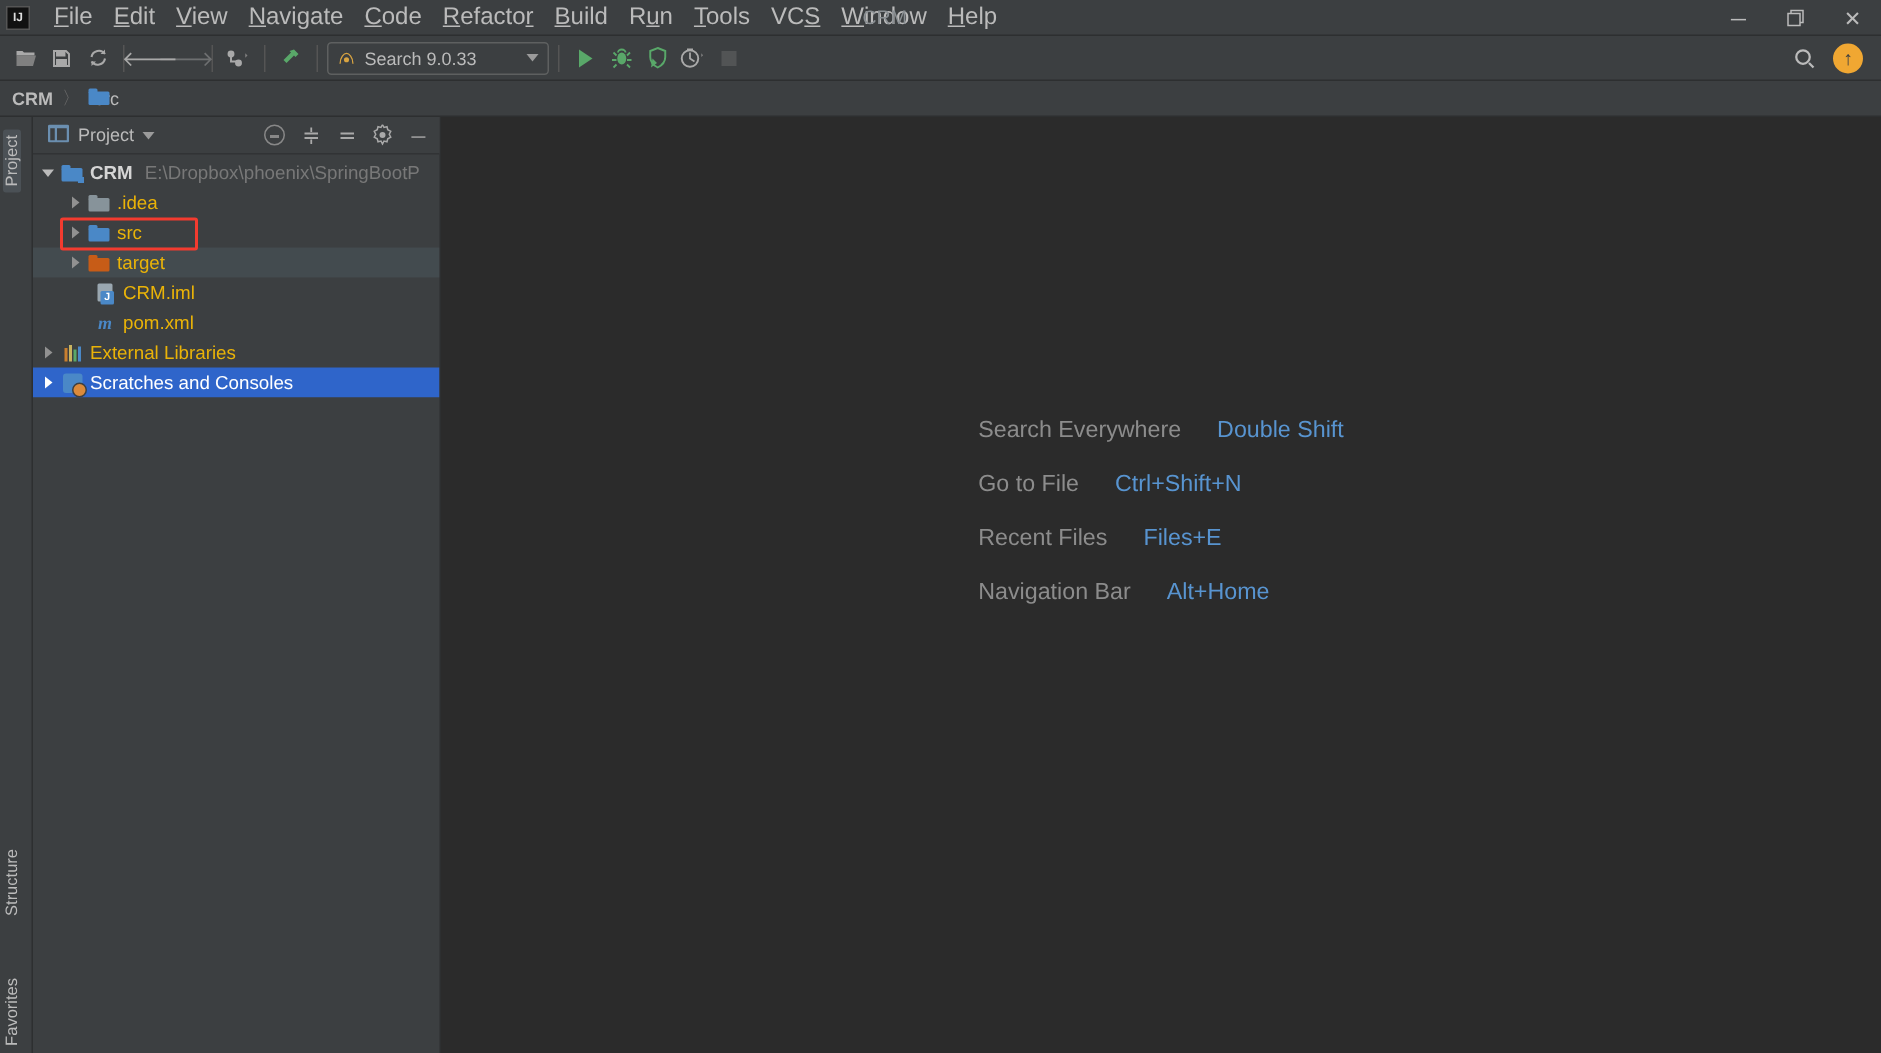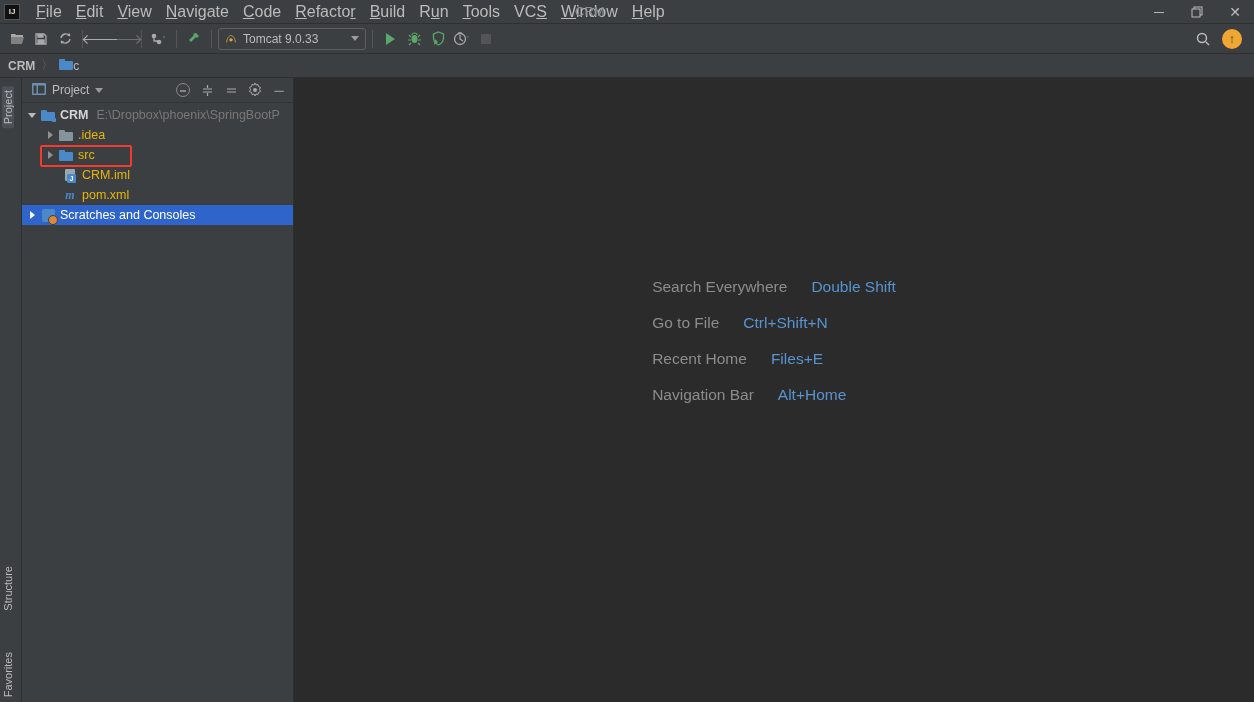--- a/index.html
+++ b/index.html
@@ -157,21 +157,21 @@
       </svg>
     </div>
   <div class="tb-sep"></div>
   <div class="run-combo">
     <div class="tomcat-ic">
         <svg width="14" height="12" viewBox="0 0 14 12">
           <path d="M2 10c0-5 3-8 5-8s5 3 5 8" fill="none" stroke="#d9a441" stroke-width="1"></path>
           <circle cx="7" cy="7" r="2" fill="#d9a441"></circle>
         </svg>
       </div>
-    <span>Tomcat 9.0.33</span>
+    <span>Search 9.0.33</span>
     <div class="tri-dn"></div>
   </div>
   <div class="tb-sep"></div>
   <div class="tb-ic tb-play">
       <svg width="12" height="14" viewBox="0 0 12 14" fill="#59a869">
         <path d="M2 1l9 6-9 6z"></path>
       </svg>
     </div>
   <div class="tb-ic tb-bug">
       <svg width="15" height="15" viewBox="0 0 15 15" fill="#59a869">
@@ -290,31 +290,54 @@
         </div>
         <div class="tree-row" style="padding-left:22px">
           <span class="exp">
               <div class="chev-r"></div>
             </span>
           <span class="tic col-blue">
               <span class="ic-folder"></span>
             </span>
           <span class="tree-text">src</span>
         </div>
+        <div class="tree-row" style="padding-left:22px;background:#434b4f">
+          <span class="exp">
+              <div class="chev-r"></div>
+            </span>
+          <span class="tic col-orange">
+              <span class="ic-folder"></span>
+            </span>
+          <span class="tree-text">target</span>
+        </div>
         <div class="tree-row" style="padding-left:38px">
           <span class="tic">
               <span class="ic-iml"></span>
             </span>
           <span class="tree-text">CRM.iml</span>
         </div>
         <div class="tree-row" style="padding-left:38px">
           <span class="tic">
               <span class="ic-maven">m</span>
             </span>
           <span class="tree-text">pom.xml</span>
+        </div>
+        <div class="tree-row" style="padding-left:4px">
+          <span class="exp">
+              <div class="chev-r"></div>
+            </span>
+          <span class="tic">
+              <span class="ic-lib">
+                <span style="height:9px;background:#c97f2f"></span>
+                <span style="height:11px"></span>
+                <span style="height:8px;background:#59a869"></span>
+                <span style="height:10px;background:#4a88c7"></span>
+              </span>
+            </span>
+          <span class="tree-text">External Libraries</span>
         </div>
         <div class="tree-row selected" style="padding-left:4px">
           <span class="exp">
               <div class="chev-r" style="border-left-color:#fff"></div>
             </span>
           <span class="tic">
               <span class="ic-scratch"></span>
             </span>
           <span class="tree-text">Scratches and Consoles</span>
         </div>
@@ -328,21 +351,21 @@
     <div class="tips">
       <div class="tip-row">
         <span class="tip-label">Search Everywhere</span>
         <span class="tip-key">Double Shift</span>
       </div>
       <div class="tip-row">
         <span class="tip-label">Go to File</span>
         <span class="tip-key">Ctrl+Shift+N</span>
       </div>
       <div class="tip-row">
-        <span class="tip-label">Recent Home</span>
+        <span class="tip-label">Recent Files</span>
         <span class="tip-key">Files+E</span>
       </div>
       <div class="tip-row">
         <span class="tip-label">Navigation Bar</span>
         <span class="tip-key">Alt+Home</span>
       </div>
     </div>
   </div>
 </div>
 

